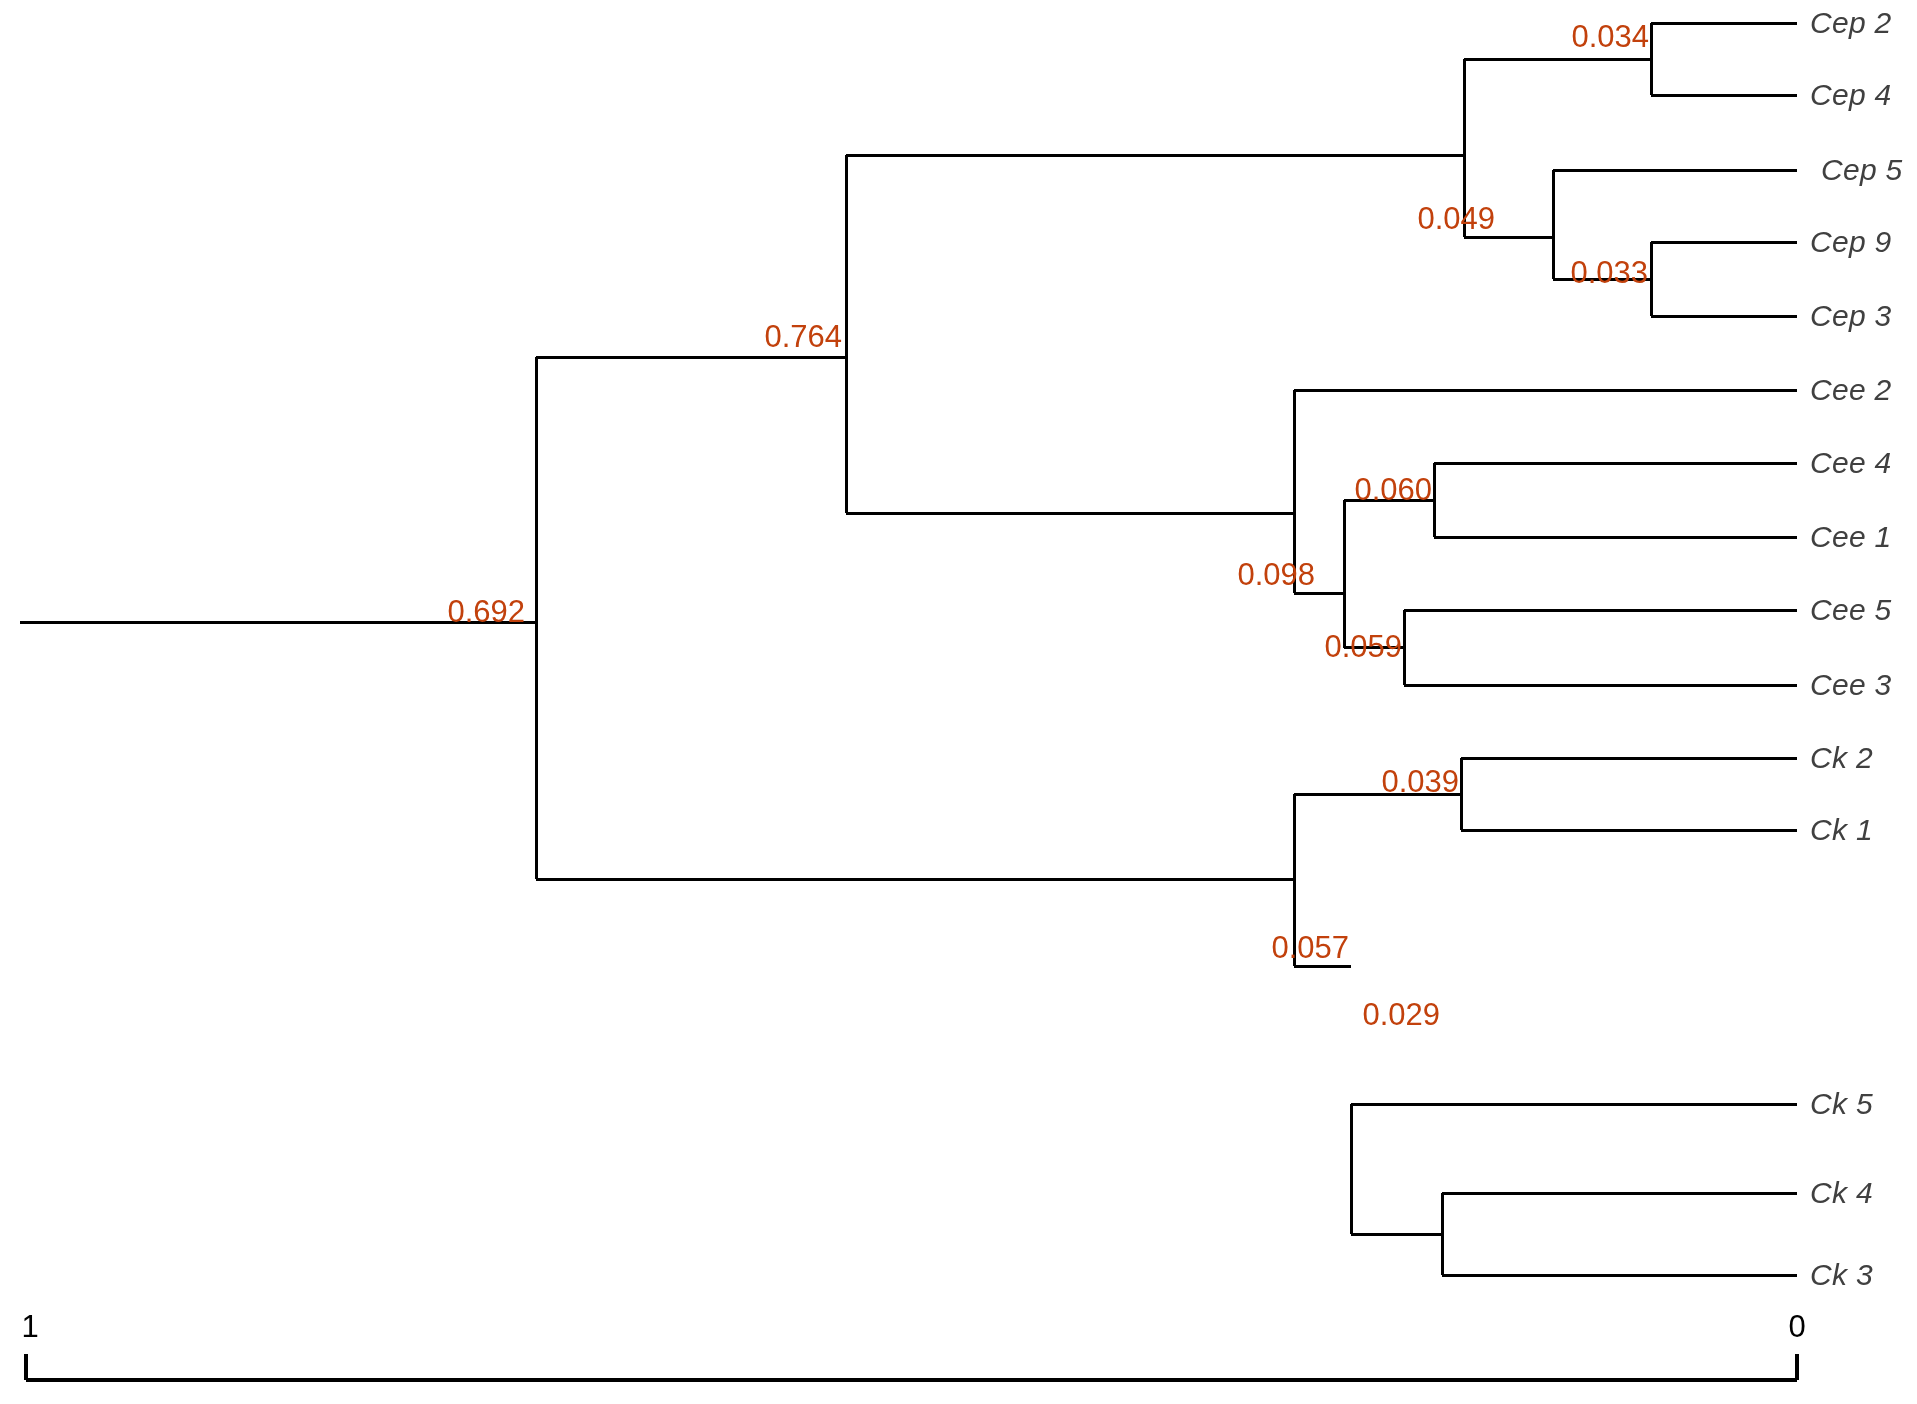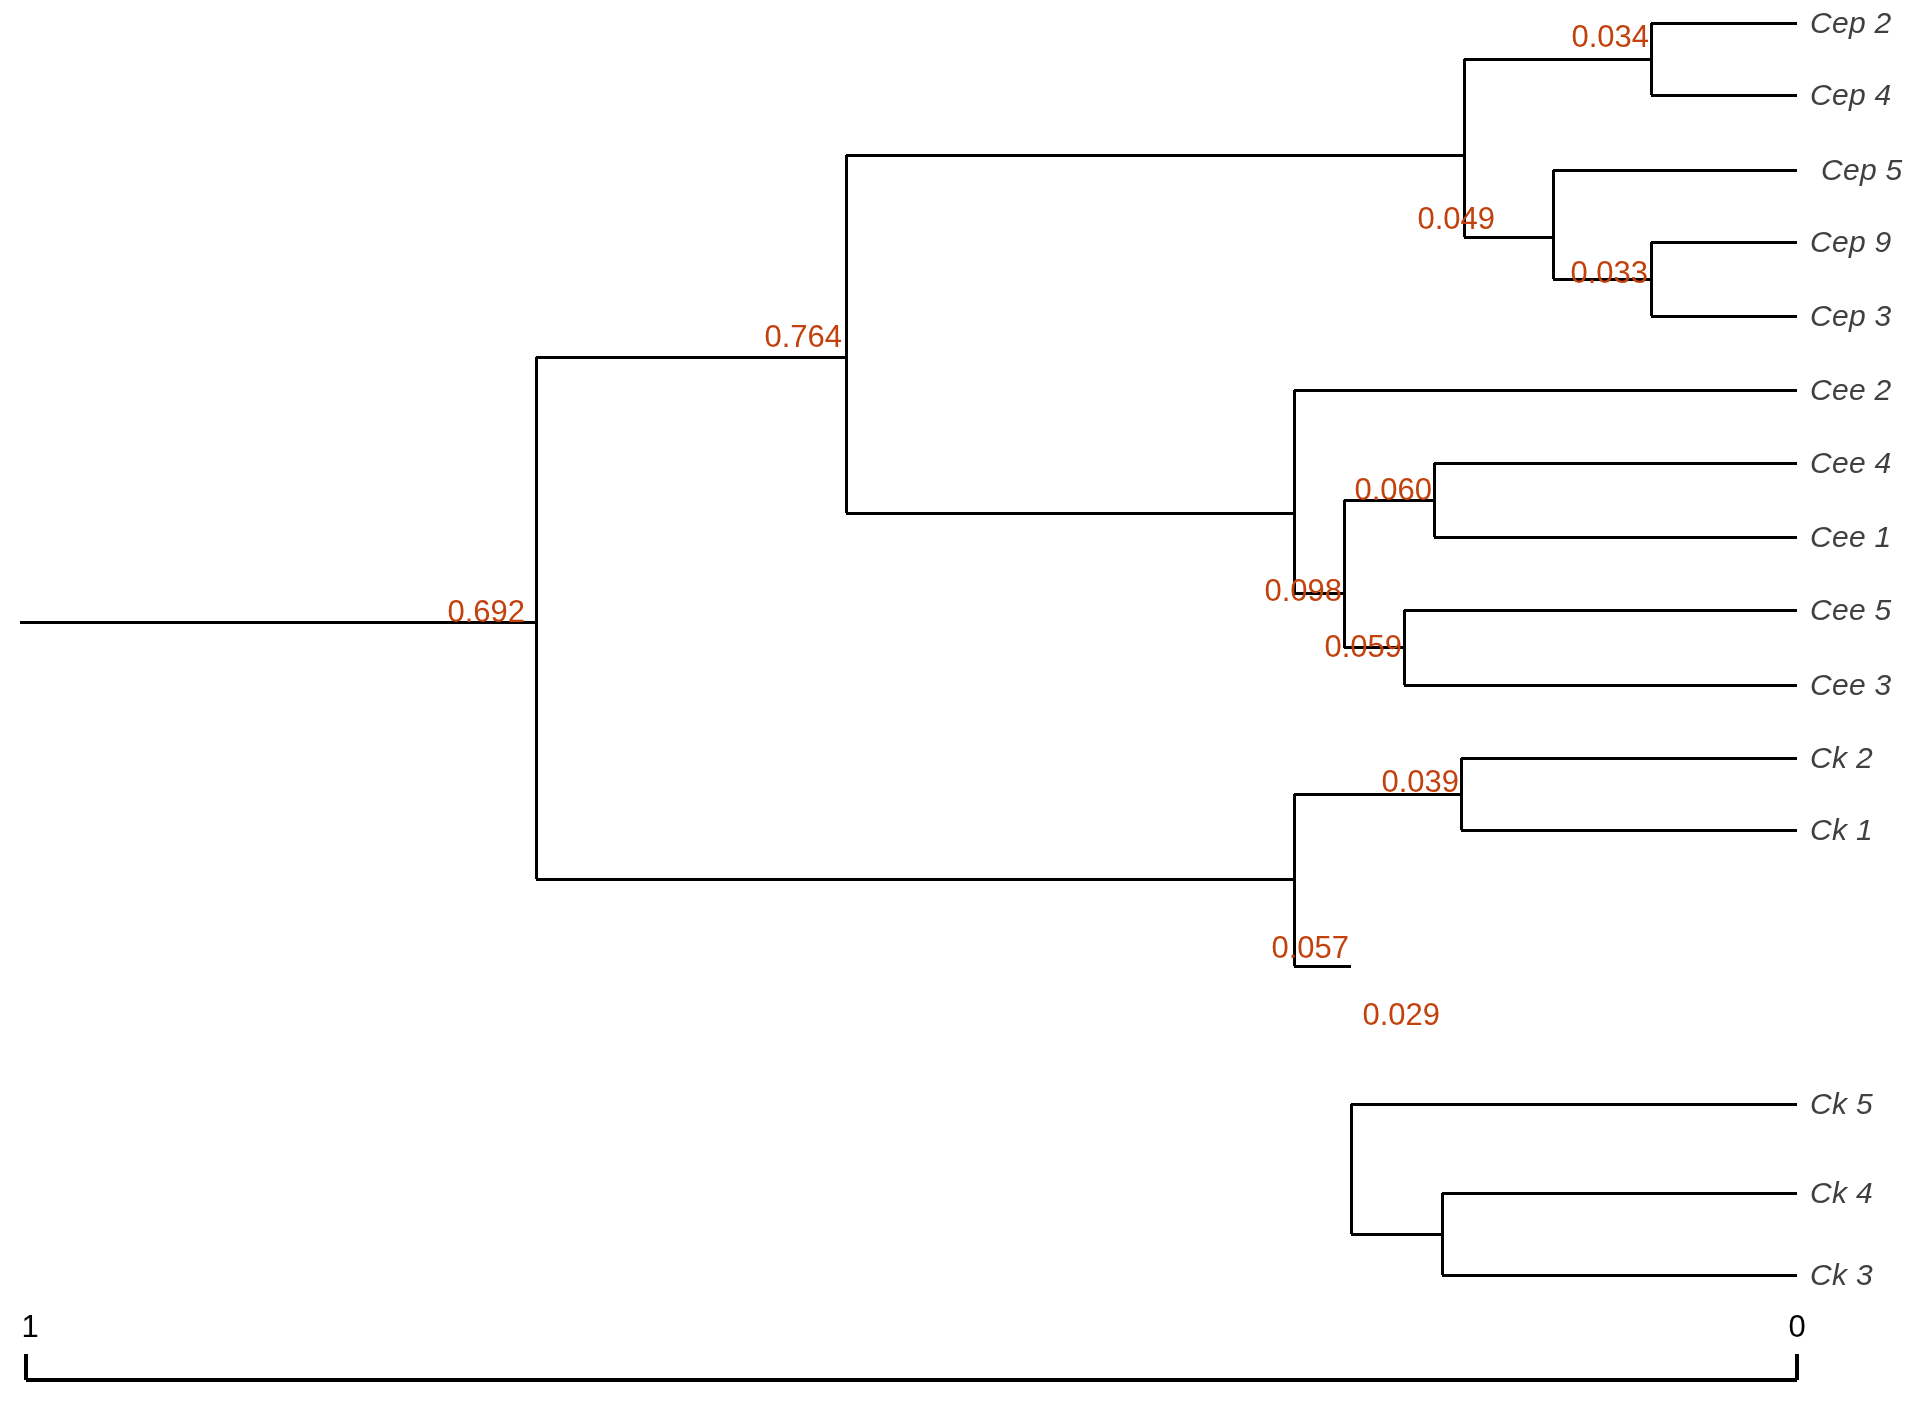--- a/index.html
+++ b/index.html
@@ -122,21 +122,21 @@
   <div class="leaf-label" style="left:1810px; top:830px;">Ck 1</div>
   <div class="leaf-label" style="left:1810px; top:1104px;">Ck 5</div>
   <div class="leaf-label" style="left:1810px; top:1193px;">Ck 4</div>
   <div class="leaf-label" style="left:1810px; top:1275px;">Ck 3</div>
 
   <div class="branch-label" style="left:1652px; top:55px;">0.034</div>
   <div class="branch-label" style="left:1498px; top:237px;">0.049</div>
   <div class="branch-label" style="left:1651px; top:291px;text-align:center;">0.033</div>
   <div class="branch-label" style="left:845px; top:355px;">0.764</div>
   <div class="branch-label" style="left:1435px; top:508px;">0.060</div>
-  <div class="branch-label" style="left:1345px; top:593px;margin-top:16px;">0.098</div>
+  <div class="branch-label" style="left:1318px; top:593px;">0.098</div>
   <div class="branch-label" style="left:1405px; top:665px;">0.059</div>
   <div class="branch-label" style="left:528px; top:630px;">0.692</div>
   <div class="branch-label" style="left:1462px; top:800px;">0.039</div>
   <div class="branch-label" style="left:1352px; top:966px;">0.057</div>
   <div class="branch-label" style="left:1443px; top:1033px;">0.029</div>
 
   <div class="scale-label" style="left:30px; top:1345px;">1</div>
   <div class="scale-label" style="left:1797px; top:1345px;">0</div>
 
 </div>

